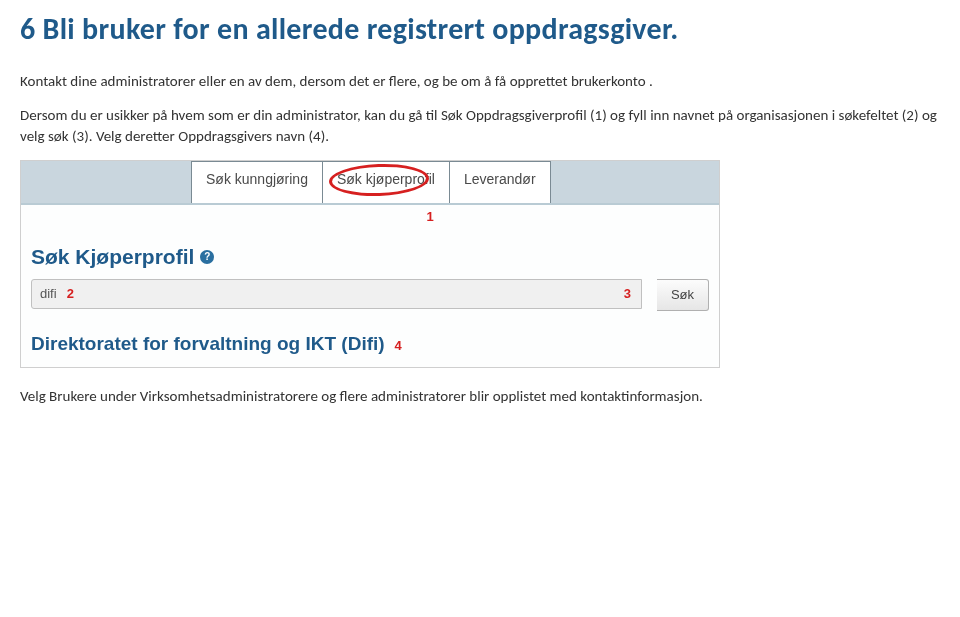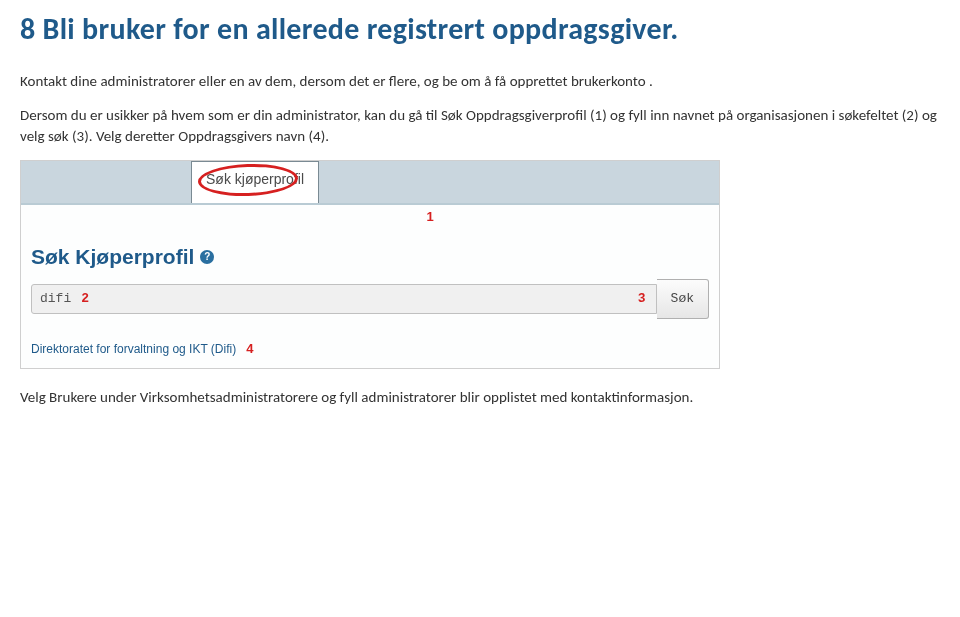--- a/index.html
+++ b/index.html
@@ -106,24 +106,23 @@
     border-radius: 50%;
     background: #2a6fa0;
     color: #fff;
     font-size: 10px;
     font-weight: bold;
     text-align: center;
     line-height: 14px;
   }
   .search-row {
     display: flex;
-    align-items: center;
+    align-items: flex-start;
     padding: 0 10px 8px 10px;
-    gap: 0;
-    font-family: Liberation Mono, monospace;
+    gap: 15px;
   }
   .search-input {
     flex: 1;
     height: 30px;
     border: 1px solid #c0c0c0;
     background: #f0f0f0;
     font-size: 13px;
     color: #666;
     padding: 0 8px;
     border-radius: 3px 0 0 3px;
@@ -131,61 +130,63 @@
     align-items: center;
     position: relative;
   }
   .input-val { color: #555; }
   .marker-2 { margin-left: 10px; }
   .marker-3 {
     position: absolute;
     right: 10px;
   }
   .search-btn {
-    height: 40px;
+    height: 32px;
     padding: 0 14px;
     border: 1px solid #b0b0b0;
     border-left: none;
     background: linear-gradient(#fcfcfc, #e6e6e6);
     font-size: 13px;
     color: #444;
     border-radius: 0 3px 3px 0;
     display: flex;
     align-items: center;
   }
   .result-row {
     padding: 14px 10px 12px 10px;
     display: flex;
     align-items: baseline;
     gap: 10px;
   }
   .result-link {
-    font-size: 12px;
-    font-weight: normal;
+    font-size: 19px;
+    font-weight: bold;
     color: #1f5a8a;
   }
 </style>
 </head>
 <body>
 
-<h1 class="heading">8 Bli bruker for en allerede registrert oppdragsgiver.</h1>
+<h1 class="heading">6 Bli bruker for en allerede registrert oppdragsgiver.</h1>
 
 <p class="para">Kontakt dine administratorer eller en av dem, dersom det er flere, og be om å få opprettet brukerkonto .</p>
 
 <p class="para italic">Dersom du  er usikker på hvem som er din administrator, kan du gå til Søk Oppdragsgiverprofil (1) og fyll inn navnet på organisasjonen i søkefeltet (2) og velg søk (3). Velg deretter Oppdragsgivers navn (4).</p>
 
 <div class="screenshot-box">
 
   <div class="tabbar-area">
     <div class="tabbar-row">
       <div class="tabbar-spacer"></div>
+      <div class="tab">Søk kunngjøring</div>
       <div class="tab highlight">
         <span>Søk kjøperprofil</span>
         <span class="red-circle"></span>
       </div>
+      <div class="tab">Leverandør</div>
     </div>
   </div>
 
   <div class="marker-1-row">
     <span class="marker">1</span>
   </div>
 
   <div class="section-title-row">
     <span class="section-title">Søk Kjøperprofil</span>
     <span class="help-badge">?</span>
@@ -200,13 +201,13 @@
     <div class="search-btn">Søk</div>
   </div>
 
   <div class="result-row">
     <span class="result-link">Direktoratet for forvaltning og IKT (Difi)</span>
     <span class="marker">4</span>
   </div>
 
 </div>
 
-<p class="para">Velg Brukere under Virksomhetsadministratorere og fyll administratorer blir opplistet med kontaktinformasjon.</p>
+<p class="para">Velg Brukere under Virksomhetsadministratorere og flere administratorer blir opplistet med kontaktinformasjon.</p>
 
 </body></html>

